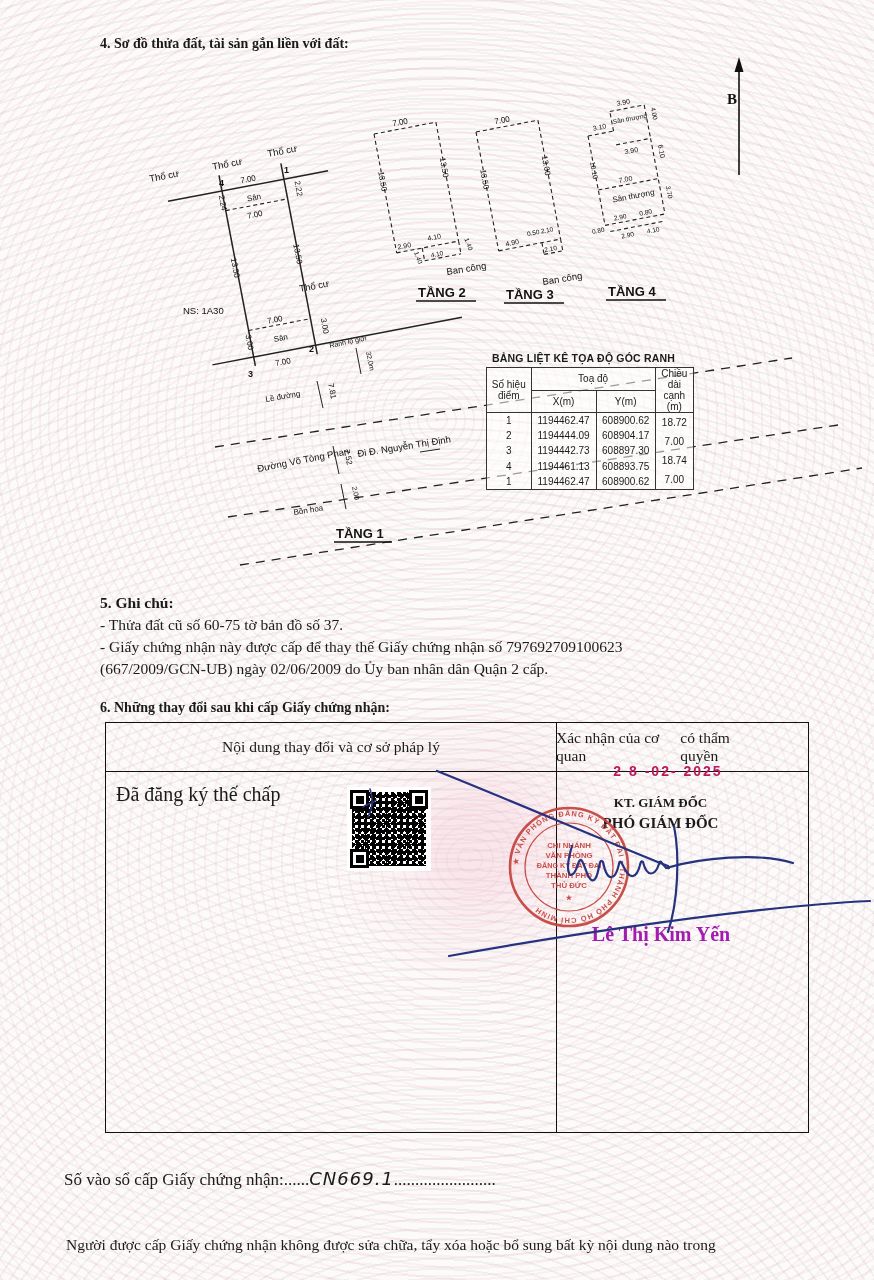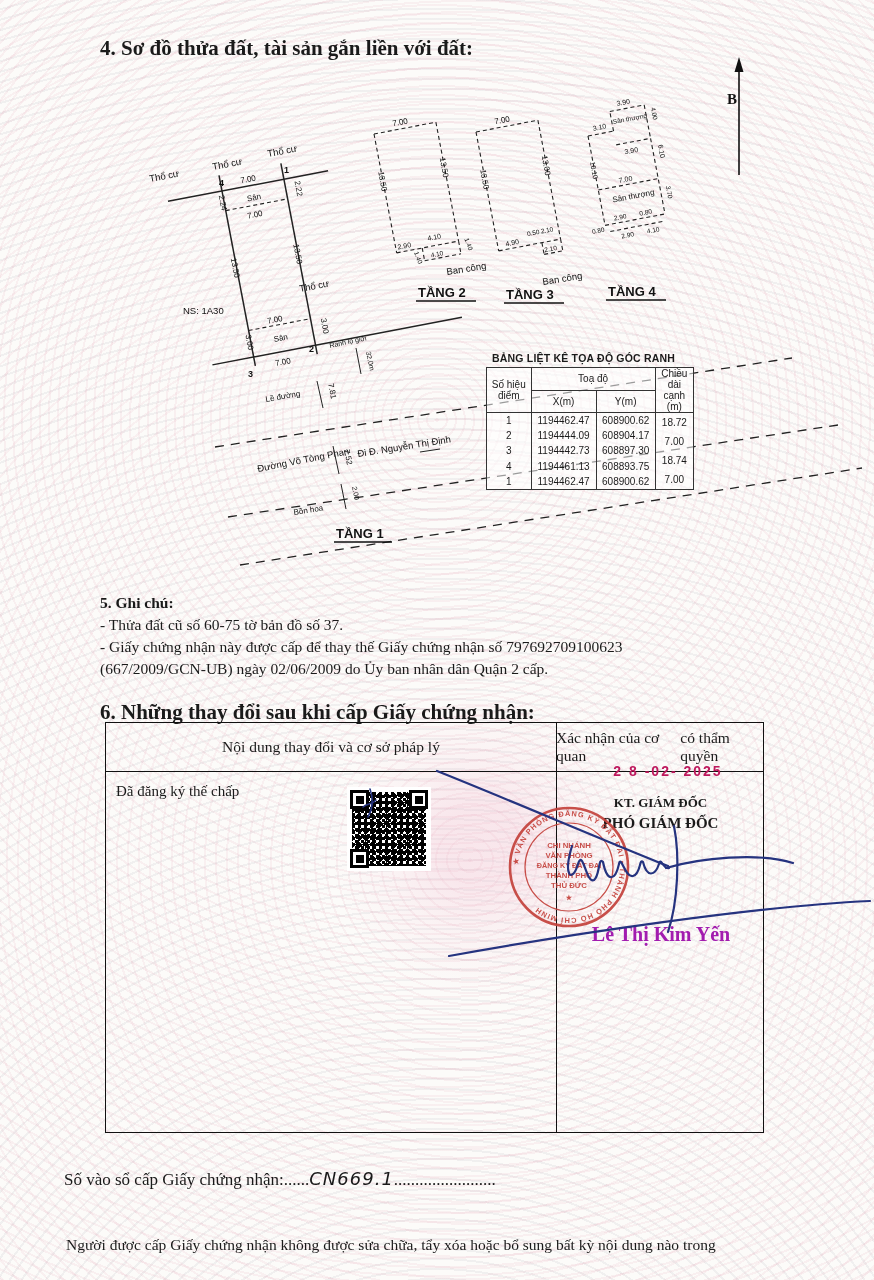--- a/index.html
+++ b/index.html
@@ -13,21 +13,21 @@
     content:"";position:absolute;inset:0;pointer-events:none;
     background:
       radial-gradient(circle 150px at 480px 845px, rgba(241,183,205,0.30) 0 40px, rgba(241,183,205,0.12) 90px, transparent 150px),
       repeating-radial-gradient(circle at 437px 420px, rgba(226,160,178,0.13) 0 2px, rgba(255,255,255,0) 2px 9px),
       repeating-radial-gradient(circle at 470px 860px, rgba(226,160,178,0.12) 0 2px, rgba(255,255,255,0) 2px 11px),
       repeating-radial-gradient(circle at 437px 1560px, rgba(140,140,155,0.10) 0 2px, rgba(255,255,255,0) 2px 10px);
   }
   .abs{position:absolute;}
   .serif{font-family:"Liberation Serif",serif;}
 
-  .sec-title{font-weight:bold;font-size:21px;}
+  .sec-title{font-weight:bold;font-size:14px;}
   #title4{left:100px;top:36px;width:650px;}
   #sec5{left:100px;top:592px;width:680px;font-size:15.5px;line-height:1.42;}
   #sec5 .h{font-weight:bold;}
   #sec6h{left:100px;top:700px;}
 
   
   #diagram{left:0;top:0;pointer-events:none;}
   .pline{stroke:#222;stroke-width:1.5;fill:none;}
   .pdash{stroke:#222;stroke-width:1.1;fill:none;stroke-dasharray:4 3;}
   .rdash{stroke:#222;stroke-width:1.3;fill:none;stroke-dasharray:9 7;}
@@ -41,26 +41,26 @@
   #coordwrap{left:486px;top:352px;width:208px;font-family:"Liberation Sans",sans-serif;}
   #coordwrap .ct-title{font-size:10.5px;font-weight:bold;letter-spacing:.2px;margin:0 0 3px 6px;white-space:nowrap;}
   table.ct{border-collapse:collapse;width:100%;border:1.6px solid #333;font-size:10px;text-align:center;background:rgba(255,255,255,.55);}
   table.ct th, table.ct td{border:1px solid #333;padding:0;font-weight:normal;}
   table.ct .hd{height:14px;}
   table.ct td.val{border-top:none;border-bottom:none;height:15px;}
   table.ct td.len{border-top:none;border-bottom:none;}
   .lenbox{display:flex;flex-direction:column;justify-content:space-around;height:76px;}
 
   
-  #tbl6{left:105px;top:722px;width:657px;height:409px;border:1.7px solid #111;}
+  #tbl6{left:105px;top:722px;width:657px;height:409px;border:1.7px solid #111;padding-left:45px;}
   #tbl6 .hrow{position:absolute;left:0;top:0;width:100%;height:48px;border-bottom:1.5px solid #111;}
   #tbl6 .vdiv{position:absolute;left:450px;top:0;width:0;height:100%;border-left:1.5px solid #111;}
   .h1cell{position:absolute;left:0;top:0;width:450px;height:48px;display:flex;align-items:center;justify-content:center;font-size:15.5px;}
   .h2cell{position:absolute;left:450px;top:0;width:207px;height:48px;display:flex;flex-direction:row;align-items:center;justify-content:center;font-size:15.5px;line-height:1.15;}
-  #entry1{left:10px;top:60px;font-size:15px;}
+  #entry1{left:10px;top:60px;font-size:20px;}
   #datestamp{left:472px;top:40px;width:180px;text-align:center;font-family:"Liberation Sans",sans-serif;
     font-weight:bold;font-size:14px;letter-spacing:2px;color:#be185d;}
   #ktline{left:452px;top:72px;width:205px;text-align:center;font-size:13px;font-weight:600;}
   #pholine{left:452px;top:92px;width:205px;text-align:center;font-size:15px;font-weight:600;}
   #signname{left:440px;top:200px;width:230px;text-align:center;font-size:20px;font-weight:bold;color:#a21caf;}
 
   
   #qr{left:347px;top:787px;width:84px;height:84px;background:#fff;padding:2px;box-sizing:border-box;}
   #qr .noise{position:absolute;inset:5px;
      background:

